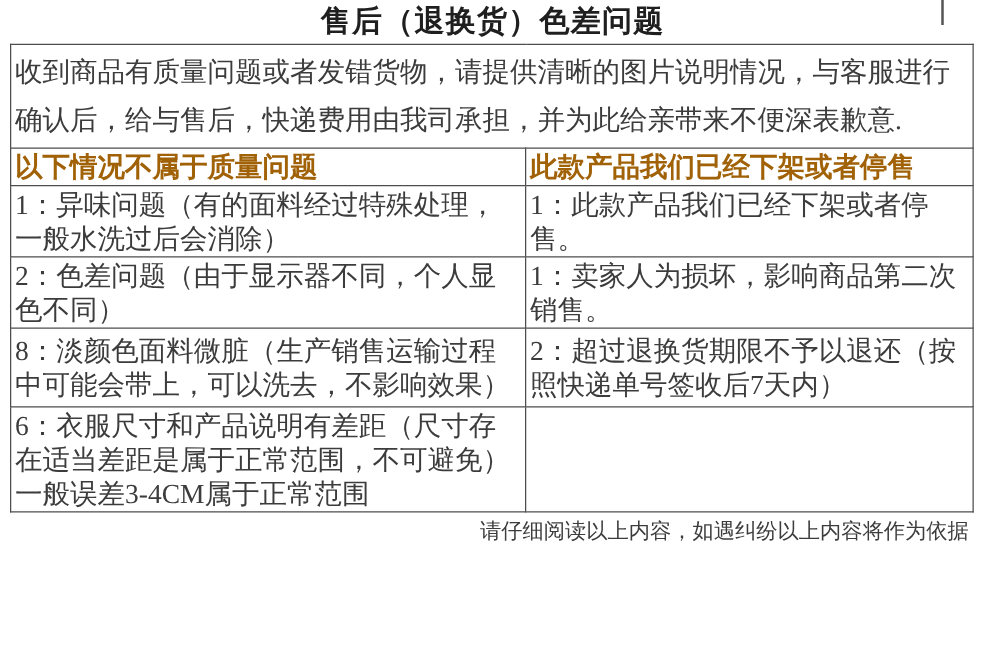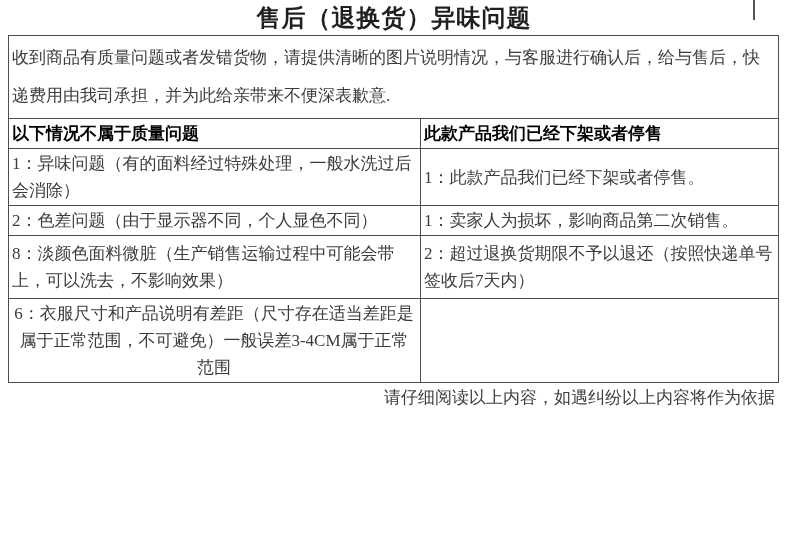--- a/index.html
+++ b/index.html
@@ -36,59 +36,59 @@
   }
   table.policy-table {
     border-collapse: collapse;
     table-layout: fixed;
     margin-left: 8px;
     margin-top: 2px;
     width: 770px;
   }
   table.policy-table td {
     border: 1.5px solid #4d4d4d;
-    font-size: 17px;
+    font-size: 22px;
     line-height: 27px;
     padding: 1px 4px 1px 3px;
     vertical-align: middle;
     word-break: break-all;
     color: #3c3c3c;
   }
   tr.row-intro td {
     line-height: 38px;
     height: 80px;
   }
   tr.row-header td {
     font-weight: bold;
     height: 27px;
-    color: #000000;
+    color: #a16207;
   }
   tr.row-1 td { height: 52px; }
   tr.row-2 td { height: 27px; margin-left: 45px; }
   tr.row-3 td { height: 75px; }
   tr.row-4 td { height: 60px; }
   tr.row-5 td { height: 52px; }
-  tr.row-6 td { height: 77px; text-align: center; }
+  tr.row-6 td { height: 77px; }
   .footer {
     margin-top: 5px;
     padding-right: 13px;
     text-align: right;
     font-size: 17px;
     line-height: 20px;
     color: #3c3c3c;
   }
 </style>
 </head>
 <body>
 
 <div class="page">
 
   <div class="artifact-vline"></div>
 
-  <h1 class="title">售后（退换货）异味问题</h1>
+  <h1 class="title">售后（退换货）色差问题</h1>
 
   <table class="policy-table">
     <colgroup>
       <col style="width:412px">
       <col style="width:358px">
     </colgroup>
     <tbody>
         <tr class="row-intro">
       <td colspan="2">收到商品有质量问题或者发错货物，请提供清晰的图片说明情况，与客服进行确认后，给与售后，快递费用由我司承担，并为此给亲带来不便深表歉意.</td>
     </tr>

